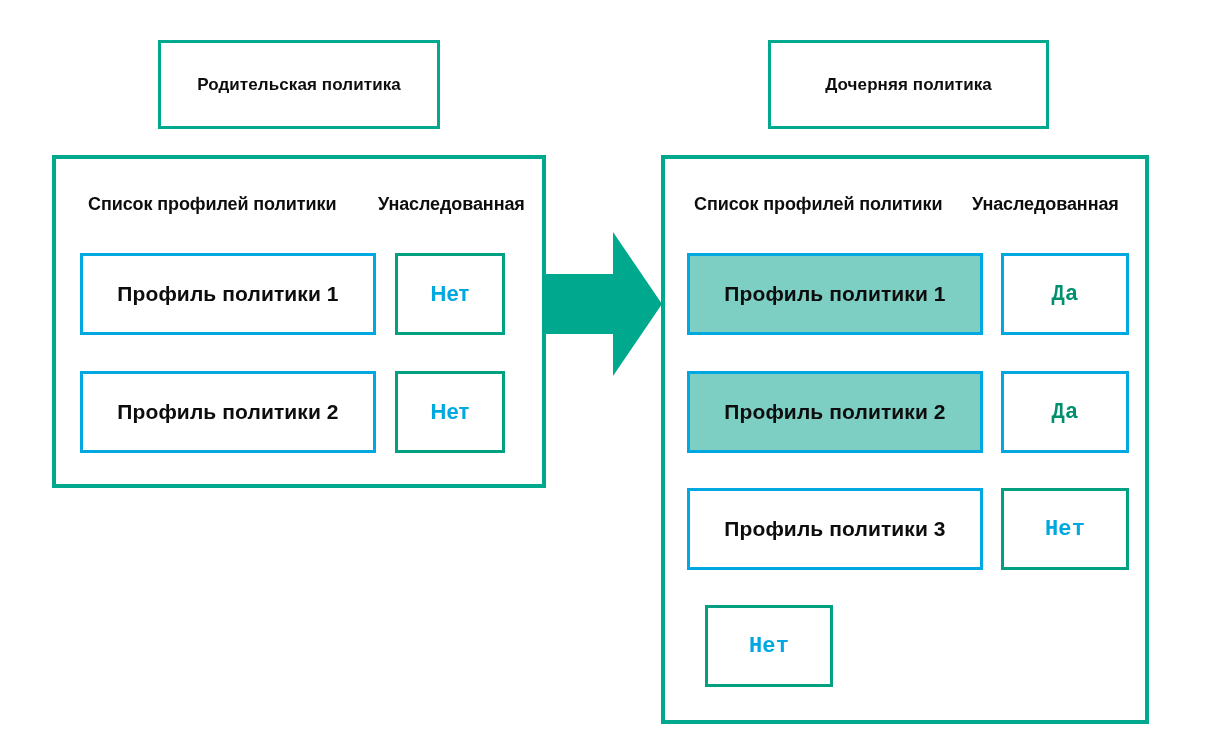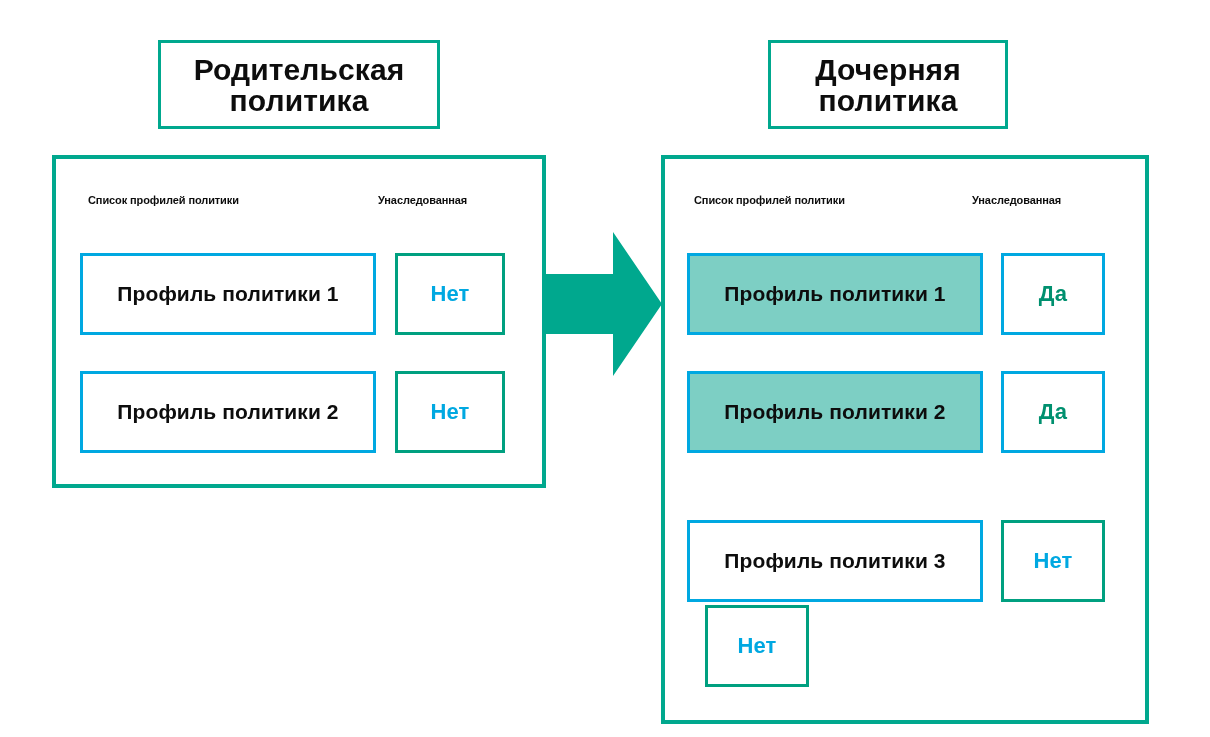--- a/index.html
+++ b/index.html
@@ -24,44 +24,44 @@
     position: absolute;
     box-sizing: border-box;
     border: 3px solid #00A88E;
     background: #ffffff;
     display: flex;
     align-items: center;
     justify-content: center;
     text-align: center;
     color: #0d0d0d;
     font-weight: bold;
-    font-size: 30px;
+    font-size: 17px;
     line-height: 31px;
     letter-spacing: 0.1px;
   }
   #title-parent { left: 158px; top: 40px; width: 282px; height: 89px; }
-  #title-child  { left: 768px; top: 40px; width: 240px; height: 89px; }
+  #title-child  { left: 768px; top: 40px; width: 281px; height: 89px; }
 
   
   .panel {
     position: absolute;
     box-sizing: border-box;
     border: 4px solid #00A88E;
     background: #ffffff;
   }
   #panel-parent { left: 52px;  top: 155px; width: 494px; height: 333px; }
   #panel-child  { left: 661px; top: 155px; width: 488px; height: 569px; }
 
   
   .col-headers {
     position: absolute;
     display: flex;
     align-items: center;
     font-weight: bold;
-    font-size: 11px;
+    font-size: 18px;
     color: #0d0d0d;
     white-space: nowrap;
     letter-spacing: -0.1px;
   }
   #headers-parent { left: 88px;  top: 194px; }
   #headers-child  { left: 694px; top: 194px; }
   #headers-parent .h-profiles { width: 290px; }
   #headers-child  .h-profiles { width: 278px; }
 
   
@@ -110,24 +110,24 @@
   #panel-parent-rows .profile-box { width: 296px; height: 82px; }
   #panel-parent-rows .spacer { width: 19px; }
   #panel-parent-rows .value-box { width: 110px; height: 82px; }
   #row-p1 { top: 253px; }
   #row-p2 { top: 371px; }
 
   
   #panel-child-rows .row { left: 687px; }
   #panel-child-rows .profile-box { width: 296px; height: 82px; }
   #panel-child-rows .spacer { width: 18px; }
-  #panel-child-rows .value-box { width: 104px; height: 82px; }
+  #panel-child-rows .value-box { width: 128px; height: 82px; font-family: Liberation Mono, monospace; }
   #row-c1 { top: 253px; }
   #row-c2 { top: 371px; }
-  #row-c3 { top: 488px; margin-top: 32px; }
+  #row-c3 { top: 488px; }
   #row-c4 { top: 605px; }
 
   
   #arrow {
     position: absolute;
     left: 543px;
     top: 232px;
     width: 119px;
     height: 144px;
   }

